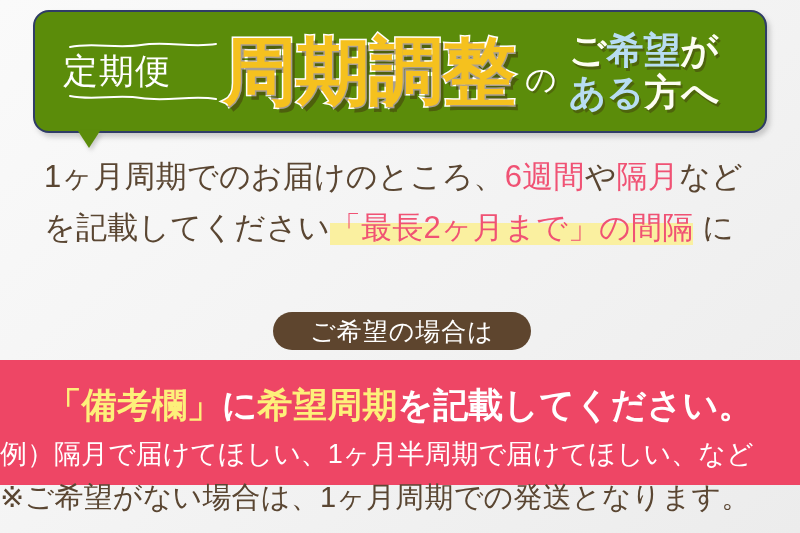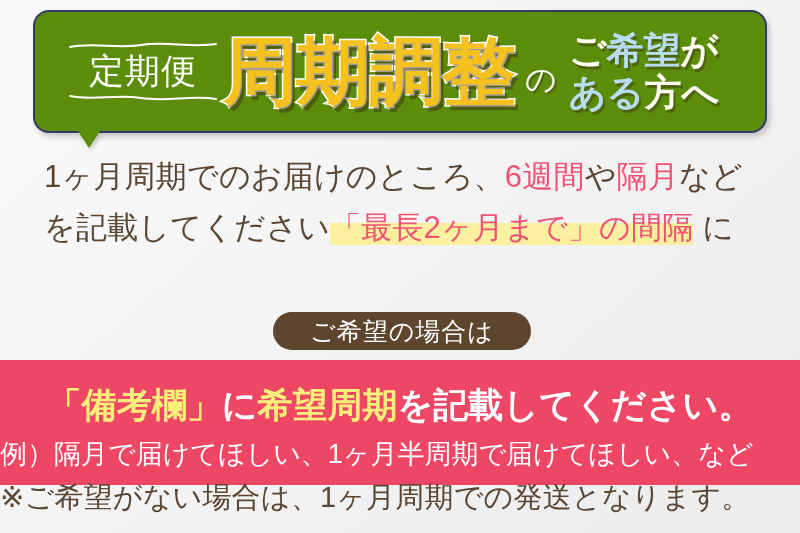--- a/index.html
+++ b/index.html
@@ -52,21 +52,21 @@
     height: 119px;
     display: flex;
     align-items: center;
   }
 
   
   .teiki-block {
     position: relative;
     margin-left: 28px;
     width: 160px;
-    text-align: center;
+    text-align: left;
     flex: none;
   }
   .teiki-text {
     font-size: 35px;
     color: #ffffff;
     letter-spacing: 1px;
     line-height: 1.05;
     font-weight: 500;
     white-space: nowrap;
   }

